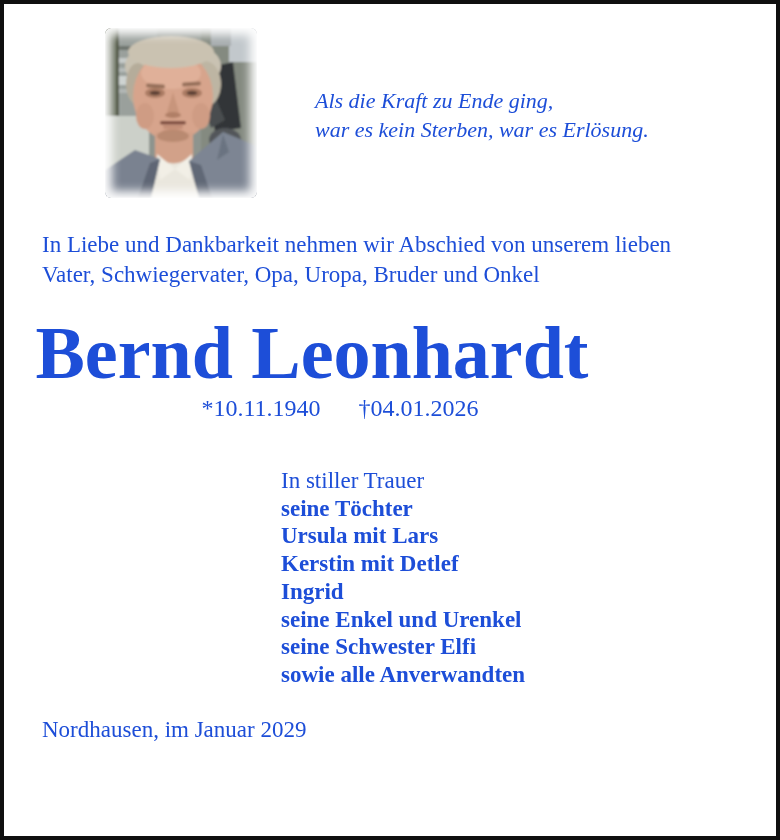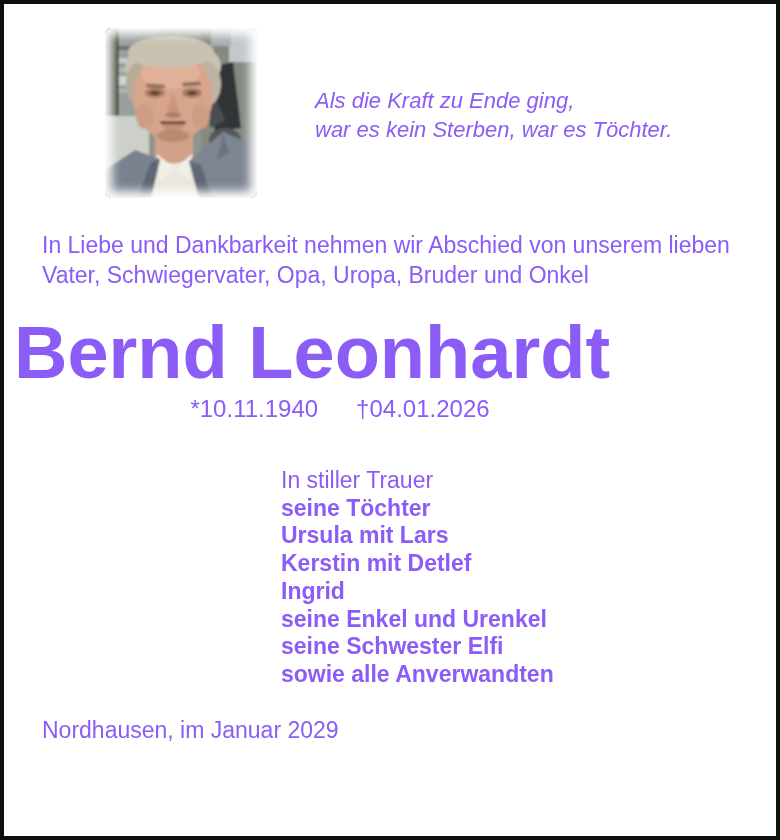--- a/index.html
+++ b/index.html
@@ -9,22 +9,22 @@
     background: #ffffff;
   }
   .page {
     position: relative;
     width: 780px;
     height: 840px;
     background: #ffffff;
     border: 4px solid #0f0f0f;
     box-sizing: border-box;
     overflow: hidden;
-    font-family: Liberation Sans, sans-serif;
-    color: #8b5cf6;
+    font-family: Liberation Serif, serif;
+    color: #1d4ed8;
   }
   
   .abs { position: absolute; }
 
   
   .photo {
     left: 101px;  
     top: 24px;    
     width: 152px;
     height: 170px;
@@ -155,21 +155,21 @@
         <path d="M152,170 L152,118 L118,104 L84,133 L94,170 Z" fill="#7d8593"></path>
         <path d="M84,133 L94,170 L107,170 L96,137 Z" fill="#606876"></path>
         <path d="M118,106 L124,124 L112,132 Z" fill="#6b7381"></path>
       </g>
     </svg>
     <div class="vignette"></div>
   </div>
 
   <div class="abs quote">
     <div>Als die Kraft zu Ende ging,</div>
-    <div>war es kein Sterben, war es Töchter.</div>
+    <div>war es kein Sterben, war es Erlösung.</div>
   </div>
 
   <div class="abs intro">
     <div>In Liebe und Dankbarkeit nehmen wir Abschied von unserem lieben</div>
     <div>Vater, Schwiegervater, Opa, Uropa, Bruder und Onkel</div>
   </div>
 
   <div class="abs name">Bernd Leonhardt</div>
 
   <div class="abs dates">

